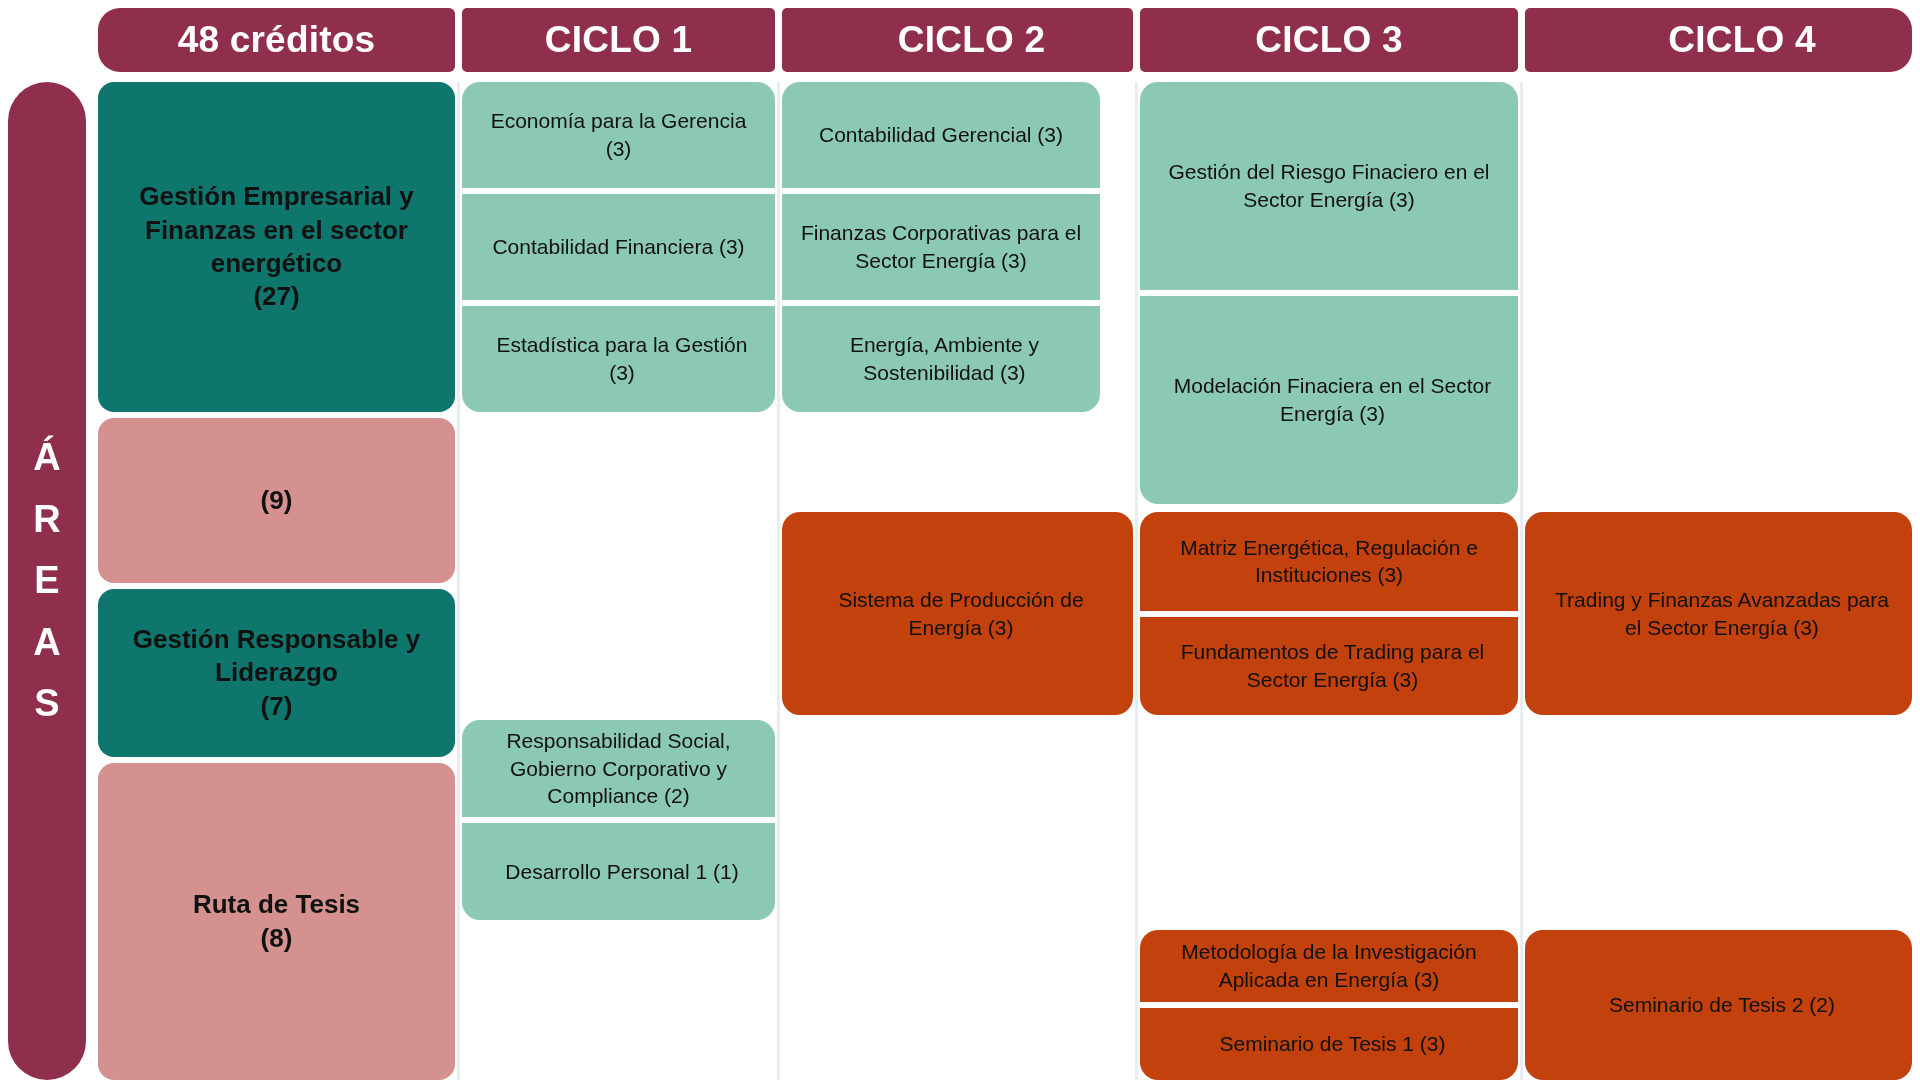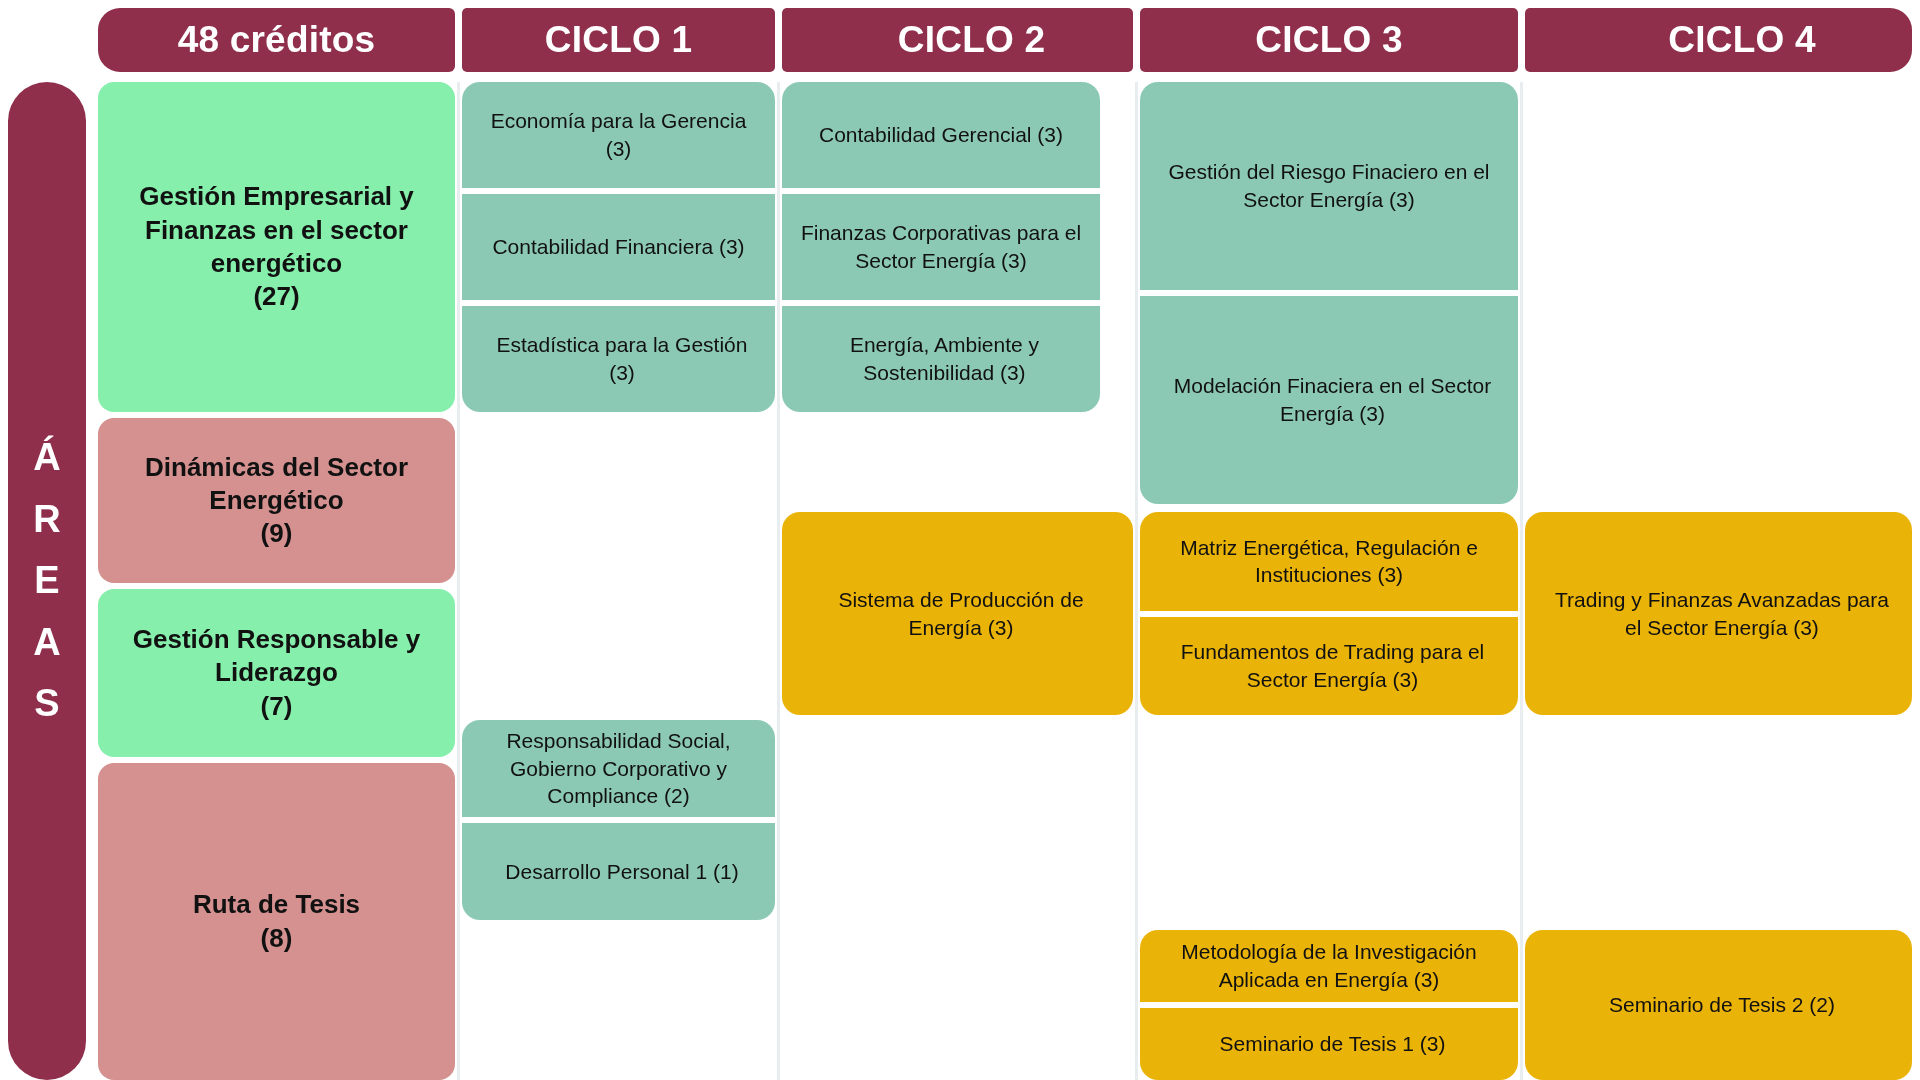--- a/index.html
+++ b/index.html
@@ -14,29 +14,29 @@
     background:#8F2F4C;color:#ffffff;font-weight:bold;font-size:37px;letter-spacing:.2px;
   }
   .hdr.first{border-radius:22px 6px 6px 22px;}
   .hdr.mid{border-radius:5px;}
   .areas-rail{
     position:absolute;background:#8F2F4C;border-radius:40px;
     color:#fff;font-weight:bold;font-size:38px;
     display:flex;flex-direction:column;align-items:center;justify-content:center;line-height:1.62;
   }
   .area-box{
-    background:#86efac;color:#111111;font-weight:bold;font-size:26px;line-height:1.28;
+    background:#0f766e;color:#111111;font-weight:bold;font-size:26px;line-height:1.28;
     border-radius:16px;padding:6px 14px;
   }
   .area-box.salmon{background:#D4918F;}
   .course{
     color:#111;font-size:21px;line-height:1.32;font-weight:normal;padding:4px 16px;
   }
   .teal{background:#8CC9B5;}
-  .salmon{background:#eab308;}
+  .salmon{background:#c2410c;}
   .r-tl{border-top-left-radius:18px;}
   .r-tr{border-top-right-radius:18px;}
   .r-bl{border-bottom-left-radius:18px;padding-left:23px;}
   .r-br{border-bottom-right-radius:18px;}
   .stack{position:absolute;display:flex;flex-direction:column;gap:6px;box-sizing:border-box;}
   .stack > .course{flex:1;display:flex;align-items:center;justify-content:center;text-align:center;}
 </style>
 </head>
 <body>
 
@@ -62,21 +62,20 @@
 
   <div class="cell area-box" style="left:98px;top:82px;width:357px;height:330px;">
     <div>
       <div>Gestión Empresarial y Finanzas en el sector energético</div>
       <div>(27)</div>
     </div>
   </div>
 
   <div class="cell area-box salmon" style="left:98px;top:418px;width:357px;height:165px;">
     <div>
-      <div>Dinámicas del Sector Energético</div>
       <div>(9)</div>
     </div>
   </div>
 
   <div class="cell area-box" style="left:98px;top:589px;width:357px;height:168px;">
     <div>
       <div>Gestión Responsable y Liderazgo</div>
       <div>(7)</div>
     </div>
   </div>

